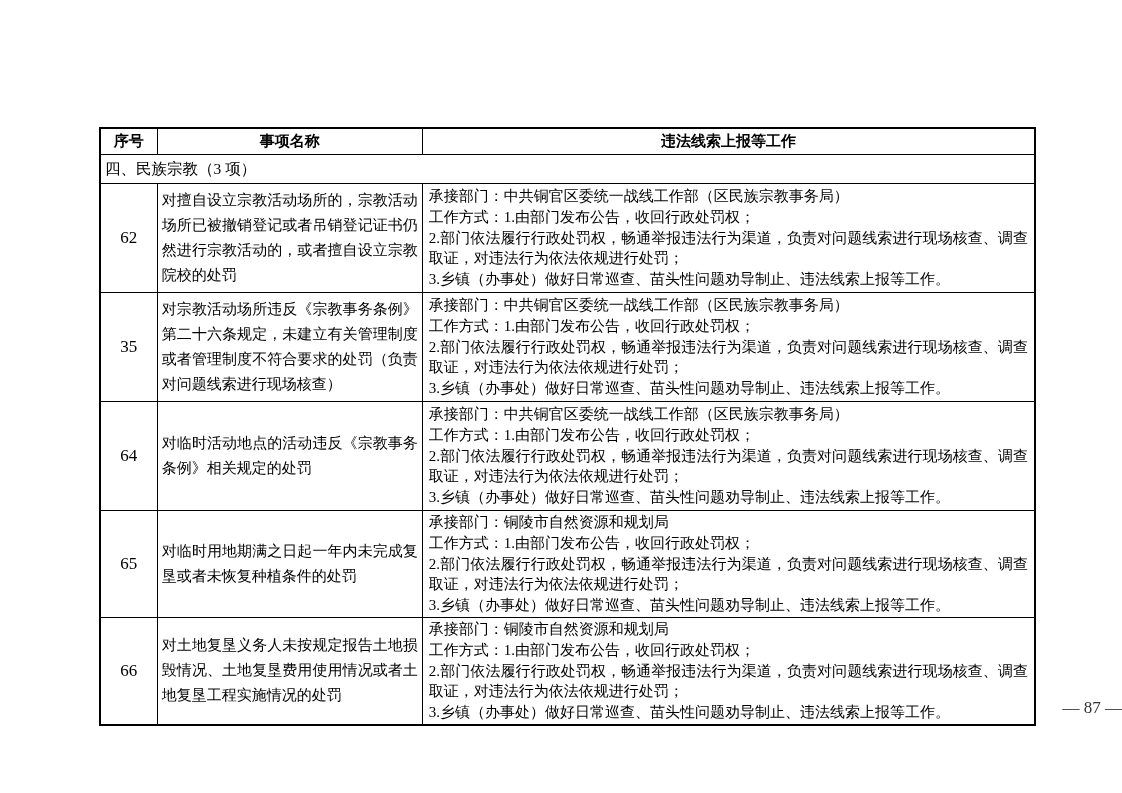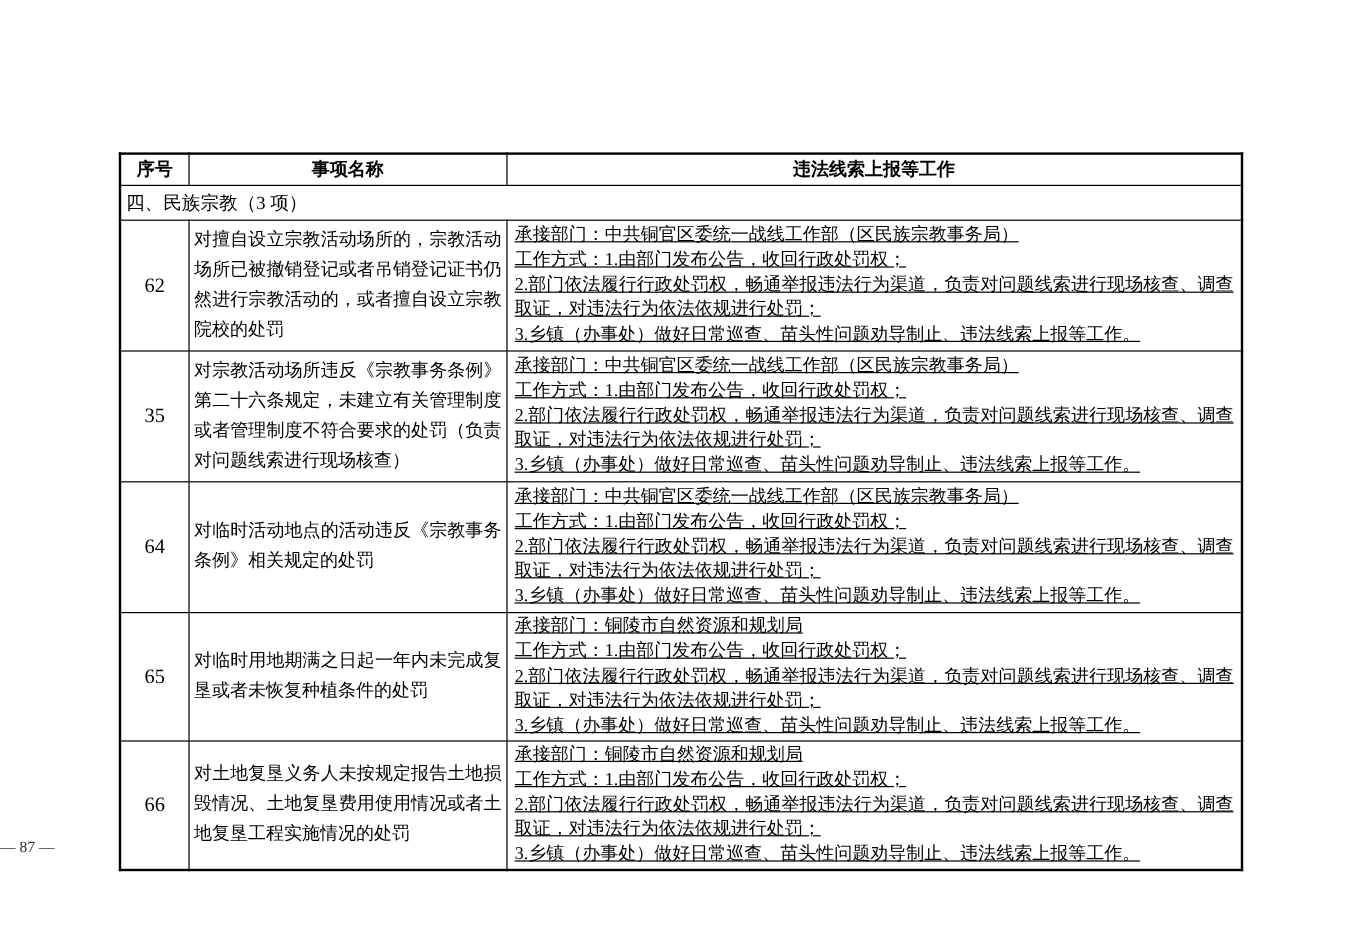--- a/index.html
+++ b/index.html
@@ -61,32 +61,31 @@
   }
   td.cell-dept {
     padding: 1px 6px;
     vertical-align: middle;
   }
   td.cell-dept p {
     margin: 0;
     padding: 0;
     line-height: 20.8px;
     text-align: justify;
-    text-decoration: underline;
   }
   tr.r-tall  td { height: 104px; }
   tr.r-mid   td { height: 96px; }
   tr.r-mid2  td { height: 102px; }
   .page-number {
     position: absolute;
     top: 698px;
     left: 0;
     width: 100%;
-    text-align: left;
-    font-size: 13px;
+    text-align: right;
+    font-size: 17px;
     color: #333;
   }
 </style>
 </head>
 <body>
 
 <div class="page">
 
   <table class="doc-table">
     <colgroup>

